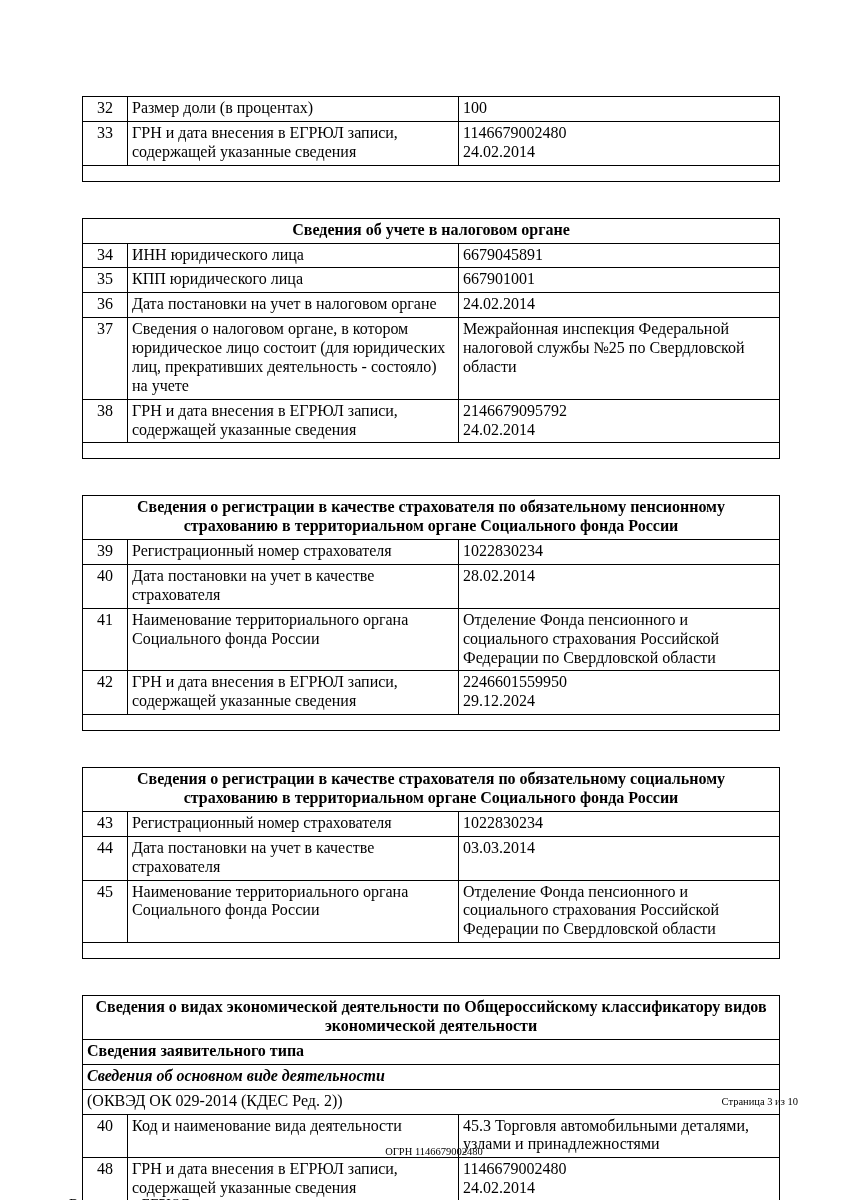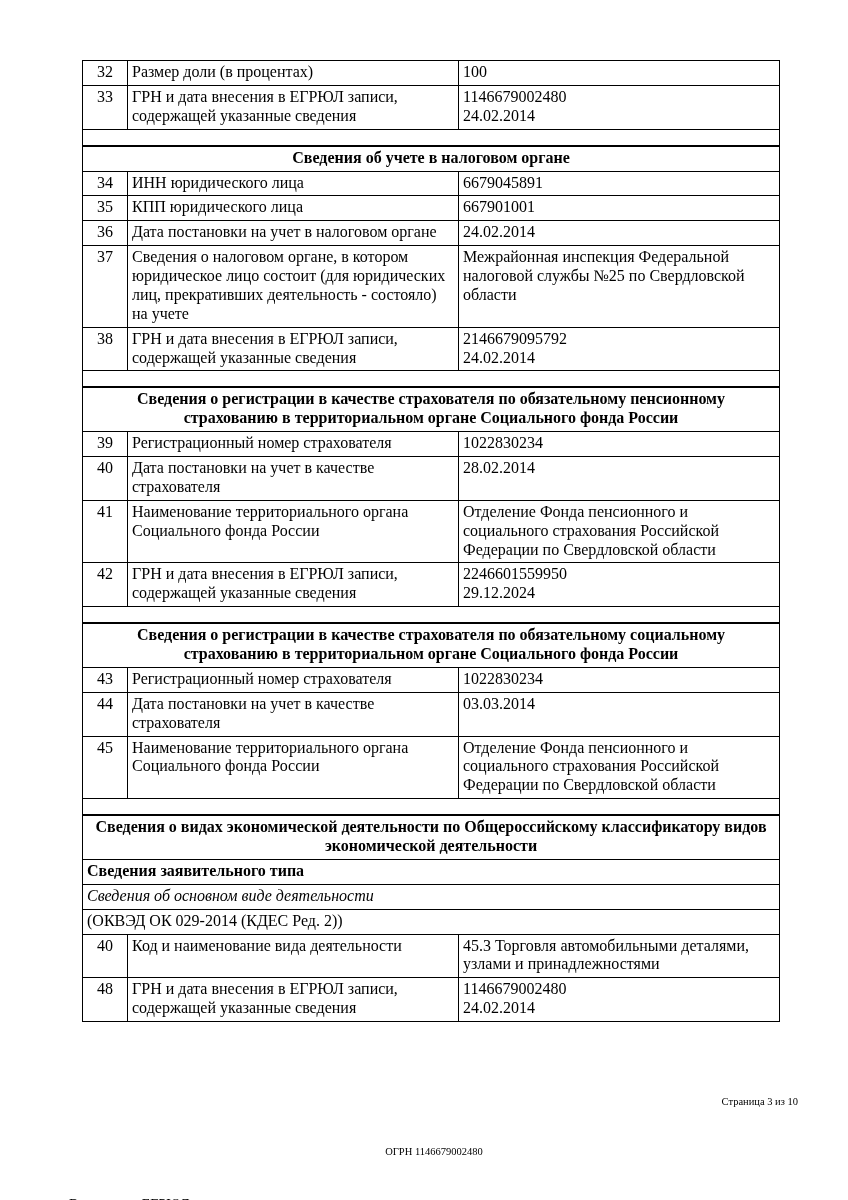--- a/index.html
+++ b/index.html
@@ -18,20 +18,21 @@
   .doc {
     position: absolute;
     left: 82px;
     top: 60px;
     width: 697px;
   }
   table.sec {
     border-collapse: collapse;
     table-layout: fixed;
     width: 697px;
+    margin-top: 36px;
   }
   table.sec td {
     border: 1px solid #000000;
     vertical-align: top;
     font-size: 16px;
     line-height: 1.18;
     padding: 2px 4px 3px 4px;
     overflow: hidden;
     word-wrap: break-word;
   }
@@ -43,21 +44,21 @@
     padding-left: 1px;
     padding-right: 1px;
   }
   tr.hdr-row td {
     text-align: center;
     font-weight: bold;
     padding: 2px 6px 3px 6px;
   }
   tr.sub-row td { text-align: left; }
   td.em-bold        { font-weight: bold; }
-  td.em-bold-italic { font-weight: normal; font-style: italic; }
+  td.em-bold-italic { font-weight: bold; font-style: italic; }
   td.em-italic      { }
   tr.spacer-row td { height: 15px; padding: 0; }
   td.value { white-space: pre-line; }
   .footer-left {
     position: absolute;
     left: 69px;
     top: 1200px;
     font-size: 14px;
     line-height: 10.5px;
     text-align: left;

